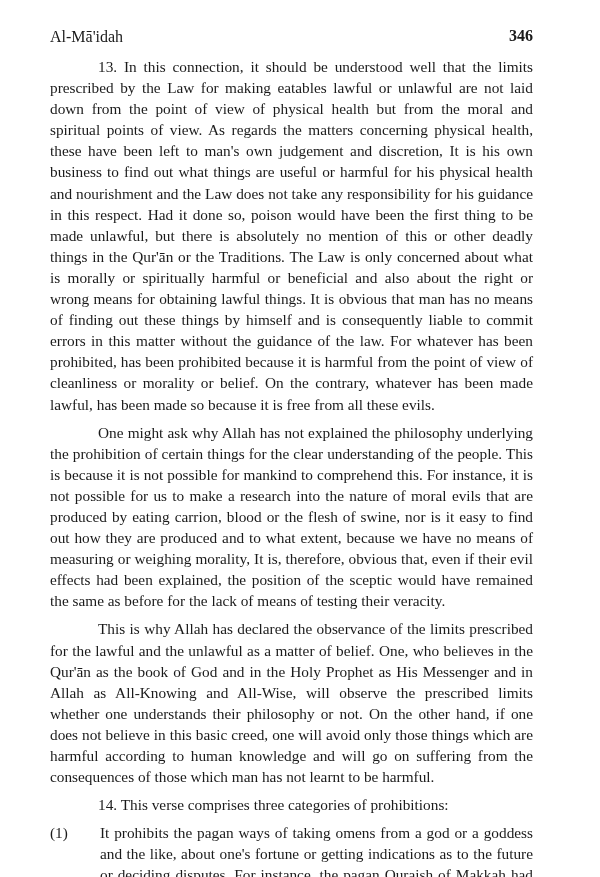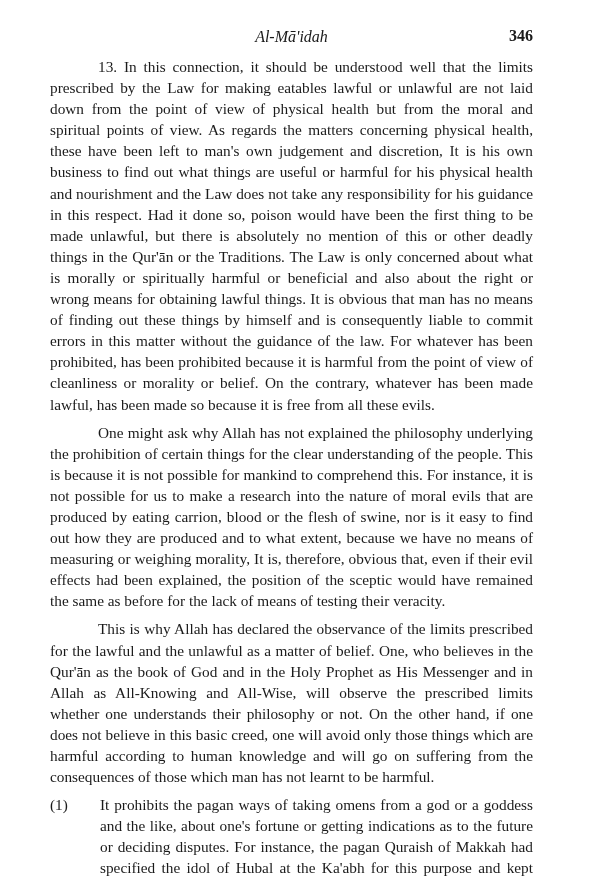--- a/index.html
+++ b/index.html
@@ -1,21 +1,21 @@
 <!DOCTYPE html>
 <html><head>
 <meta charset="utf-8">
 <style>
   html, body { margin:0; padding:0; background:#ffffff; }
   body { width:600px; height:877px; position:relative; overflow:hidden;
          font-family:"Liberation Serif", serif; color:#1a1a1a; }
   .page { position:absolute; left:50px; top:0; width:483px; }
   .header { position:absolute; top:28px; left:0; width:483px; height:20px; }
-  .running-title { position:absolute; left:0; width:483px; text-align:center;
-         font-style:italic; font-size:16px; }
+  .running-title { position:absolute; left:0; width:483px; text-align:left;
+         font-size:16px; }
   .page-number { position:absolute; right:0; top:-1px; font-weight:bold; font-size:16px; }
   .body-text { position:absolute; top:56px; left:0; width:483px; font-size:15.3px;
          line-height:21.1px; text-align:justify; }
   .para { margin:0 0 7px 0; text-indent:48px; }
   .list-item { display:flex; margin-top:4px; }
   .list-marker { width:50px; flex:0 0 50px; }
   .list-text { flex:1; text-align:justify; }
 </style>
 </head>
 <body>
@@ -23,20 +23,21 @@
 <div class="page">
   <div class="header">
     <span class="running-title">Al-Mā'idah</span>
     <span class="page-number">346</span>
   </div>
 
   <div class="body-text">
     <p class="para">13. In this connection, it should be understood well that the limits prescribed by the Law for making eatables lawful or unlawful are not laid down from the point of view of physical health but from the moral and spiritual points of view. As regards the matters concerning physical health, these have been left to man's own judgement and discretion, It is his own business to find out what things are useful or harmful for his physical health and nourishment and the Law does not take any responsibility for his guidance in this respect. Had it done so, poison would have been the first thing to be made unlawful, but there is absolutely no mention of this or other deadly things in the Qur'ān or the Traditions. The Law is only concerned about what is morally or spiritually harmful or beneficial and also about the right or wrong means for obtaining lawful things. It is obvious that man has no means of finding out these things by himself and is consequently liable to commit errors in this matter without the guidance of the law. For whatever has been prohibited, has been prohibited because it is harmful from the point of view of cleanliness or morality or belief. On the contrary, whatever has been made lawful, has been made so because it is free from all these evils.</p>
     <p class="para">One might ask why Allah has not explained the philosophy underlying the prohibition of certain things for the clear understanding of the people. This is because it is not possible for mankind to comprehend this. For instance, it is not possible for us to make a research into the nature of moral evils that are produced by eating carrion, blood or the flesh of swine, nor is it easy to find out how they are produced and to what extent, because we have no means of measuring or weighing morality, It is, therefore, obvious that, even if their evil effects had been explained, the position of the sceptic would have remained the same as before for the lack of means of testing their veracity.</p>
     <p class="para">This is why Allah has declared the observance of the limits prescribed for the lawful and the unlawful as a matter of belief. One, who believes in the Qur'ān as the book of God and in the Holy Prophet as His Messenger and in Allah as All-Knowing and All-Wise, will observe the prescribed limits whether one understands their philosophy or not. On the other hand, if one does not believe in this basic creed, one will avoid only those things which are harmful according to human knowledge and will go on suffering from the consequences of those which man has not learnt to be harmful.</p>
+    <p class="para">14. This verse comprises three categories of prohibitions:</p>
     <div class="list-item">
       <span class="list-marker">(1)</span>
       <div class="list-text">
         <span>It prohibits the pagan ways of taking omens from a god or a goddess and the like, about one's fortune or getting indications as to the future or deciding disputes. For instance, the pagan Quraish of Makkah had specified the idol of Hubal at the Ka'abh for this purpose and kept near it seven divining arrows. They would, after presenting the offering to the priest and performing certain ceremonies, pull out an arrow and regard the words engraved on it as the verdict of Hubal.</span>
         
       </div>
     </div>
   </div>
 </div>
 

